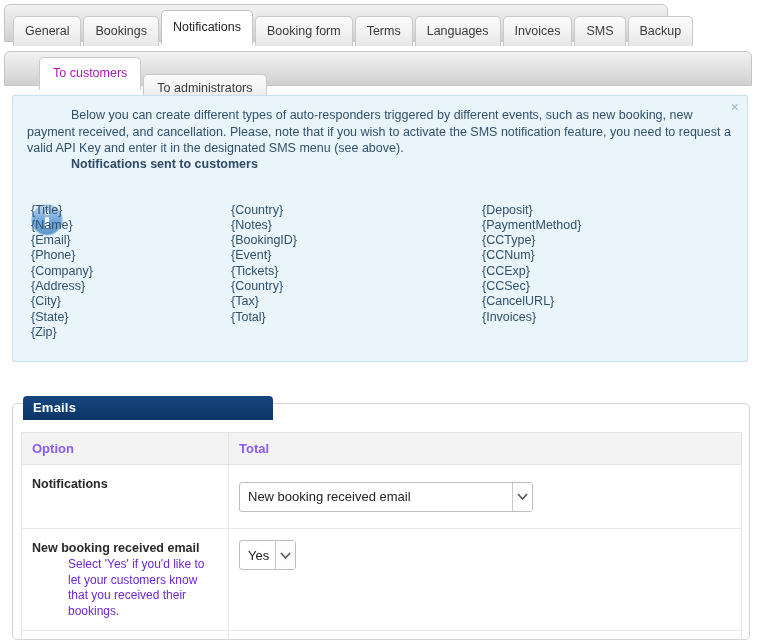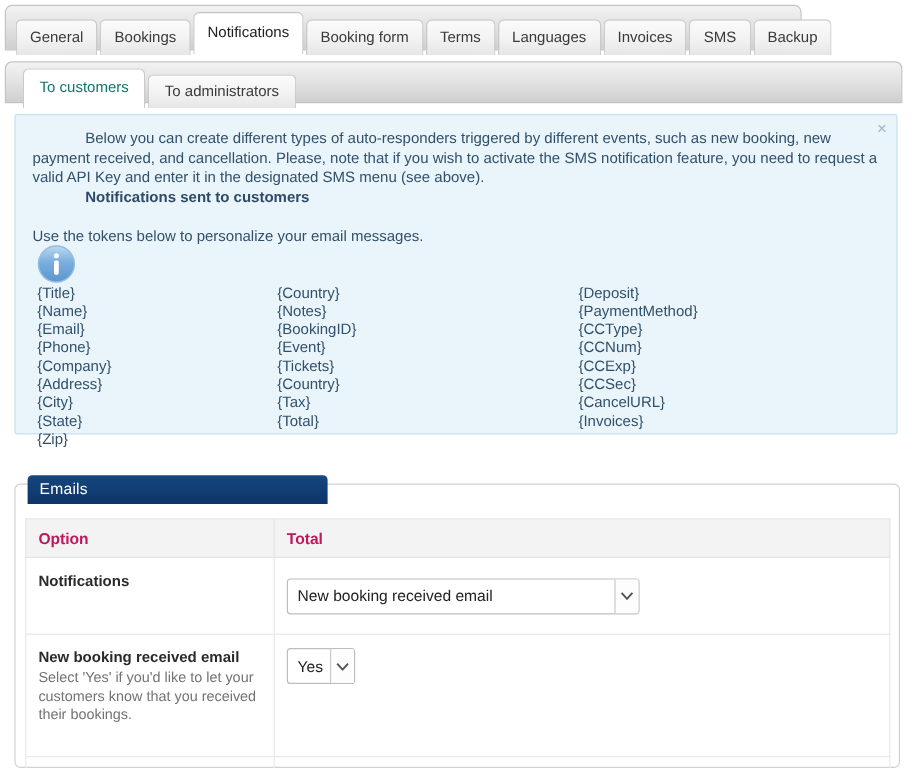--- a/index.html
+++ b/index.html
@@ -65,29 +65,30 @@
     padding-bottom: 11px;
     z-index: 5;
   }
   #tabbar-sub {
     padding-left: 14px;
   }
   #tabbar-sub .tab {
     padding: 6px 13px 7px 13px;
     font-size: 12.5px;
     margin-right: 2px;
-    top: 3px;
+    top: 15px;
   }
   #tabbar-sub .tab.active {
     background: #ffffff;
-    color: #0f766e;
+    color: #a21caf;
     top: 0px;
     padding-top: 8px;
     padding-bottom: 10px;
     z-index: 5;
+    margin-left: 20px;
   }
 
   
   #notice {
     position: absolute;
     left: 12px;
     top: 95px;
     width: 736px;
     height: 267px;
     box-sizing: border-box;
@@ -172,60 +173,62 @@
     top: -8px;
     background: #0d3b70;
     background: linear-gradient(to bottom, #16477f 0%, #0c3568 100%);
     color: #ffffff;
     font-size: 13px;
     padding: 4px 10px 5px 10px;
     border-radius: 4px 4px 0 0;
     width: 250px;
     box-sizing: border-box;
     letter-spacing: 0.2px;
+    font-weight: bold;
   }
   #emails-table {
     position: absolute;
     left: 8px;
     top: 28px;
     width: 720px;
     border-collapse: collapse;
     table-layout: fixed;
     font-size: 12.5px;
   }
   #emails-table th {
     background: #f3f3f3;
     border: 1px solid #e4e4e4;
     text-align: left;
     padding: 8px 10px;
     font-weight: bold;
-    color: #be185d;
+    color: #8b5cf6;
     font-size: 13px;
   }
   #emails-table td {
     border: 1px solid #e8e8e8;
     padding: 10px 10px;
     vertical-align: middle;
     color: #333333;
   }
   #emails-table td.opt {
     vertical-align: top;
     padding-top: 11px;
   }
   .opt-title {
     font-weight: bold;
     color: #2a2a2a;
     font-size: 12.5px;
     line-height: 16px;
   }
   .opt-desc {
-    color: #737373;
+    color: #6d28d9;
     font-size: 12px;
     line-height: 15.5px;
     margin-top: 1px;
+    margin-left: 36px;
   }
 
   
   .sel {
     display: inline-flex;
     align-items: stretch;
     border: 1px solid #bdbdbd;
     border-radius: 3px;
     background: #ffffff;
     box-sizing: border-box;
@@ -277,21 +280,20 @@
       </linearGradient>
     </defs>
     <circle cx="16" cy="16" r="15" fill="url(#infoGrad)" stroke="#94bde0" stroke-width="1.2"></circle>
     <circle cx="16" cy="9.2" r="2.1" fill="#ffffff"></circle>
     <rect x="14" y="13" width="4" height="12" rx="1.4" fill="#ffffff"></rect>
   </svg>
 
   <div class="notice-inner">
     <div id="notice-body">Below you can create different types of auto-responders triggered by different events, such as new booking, new payment received, and cancellation. Please, note that if you wish to activate the SMS notification feature, you need to request a valid API Key and enter it in the designated SMS menu (see above).</div>
     <div id="notice-title">Notifications sent to customers</div>
-    <div id="notice-tokens-intro">Use the tokens below to personalize your email messages.</div>
 
     <div id="token-cols">
       <div class="token-col c0">
         <div class="token">{Title}</div>
         <div class="token">{Name}</div>
         <div class="token">{Email}</div>
         <div class="token">{Phone}</div>
         <div class="token">{Company}</div>
         <div class="token">{Address}</div>
         <div class="token">{City}</div>

